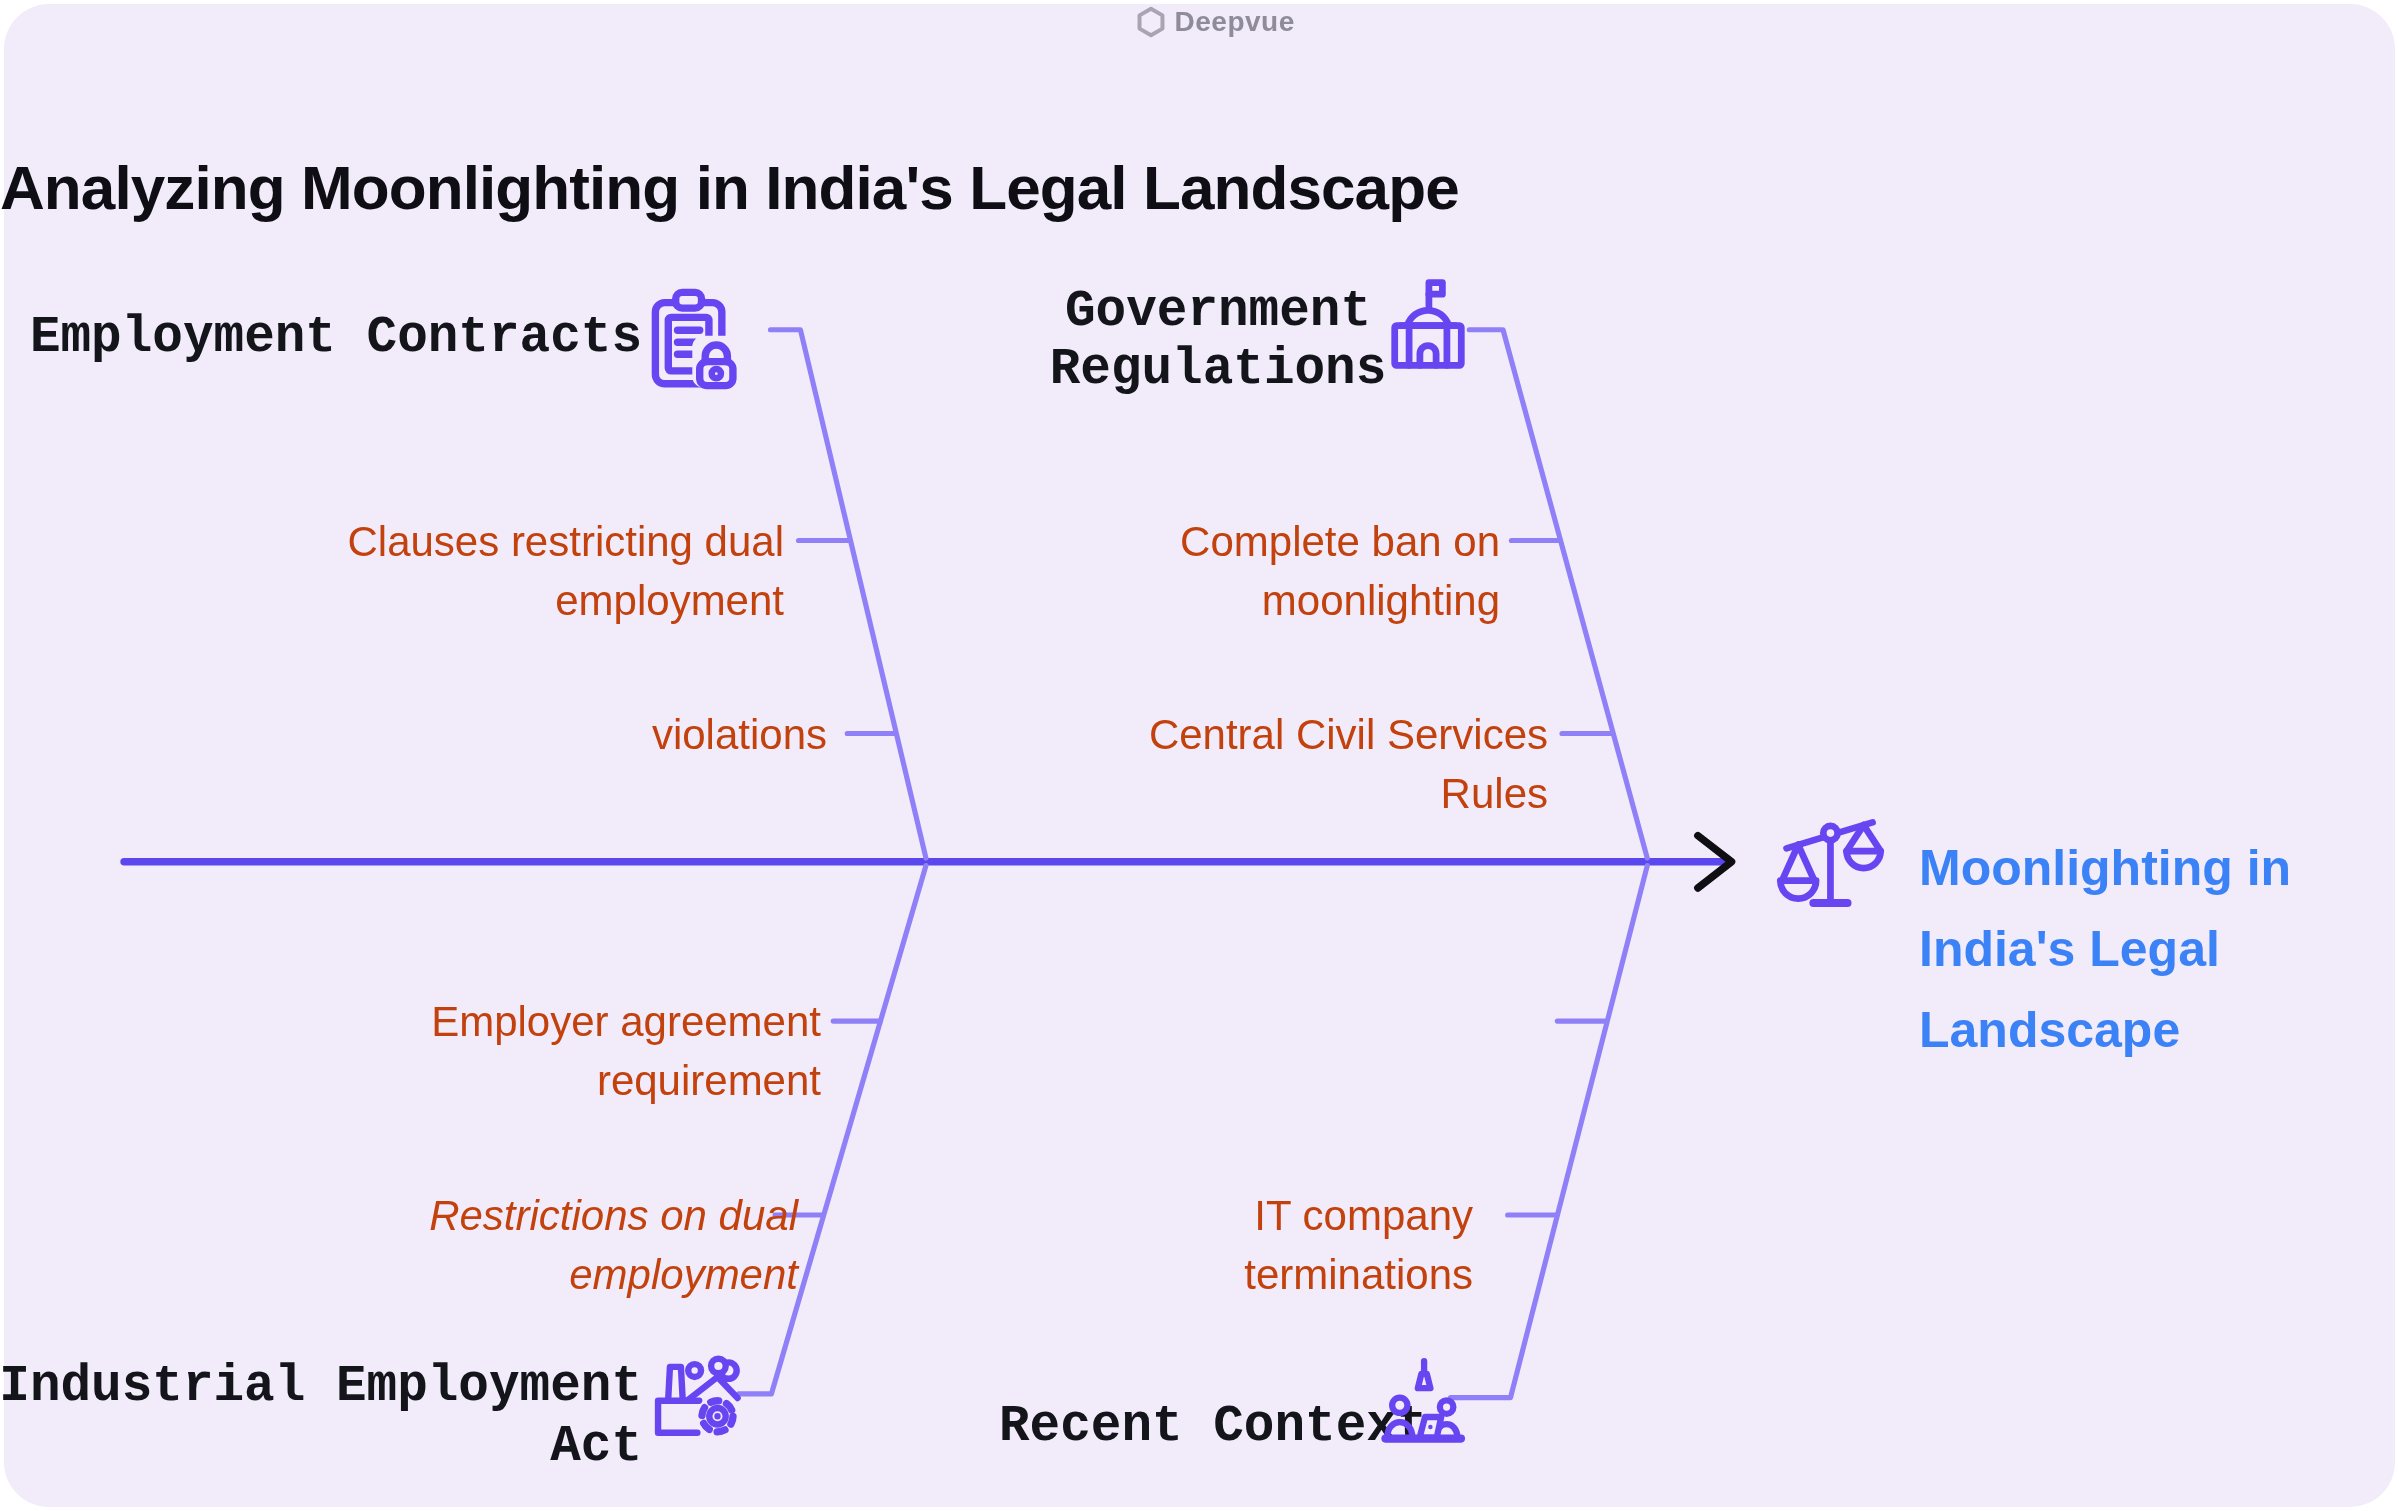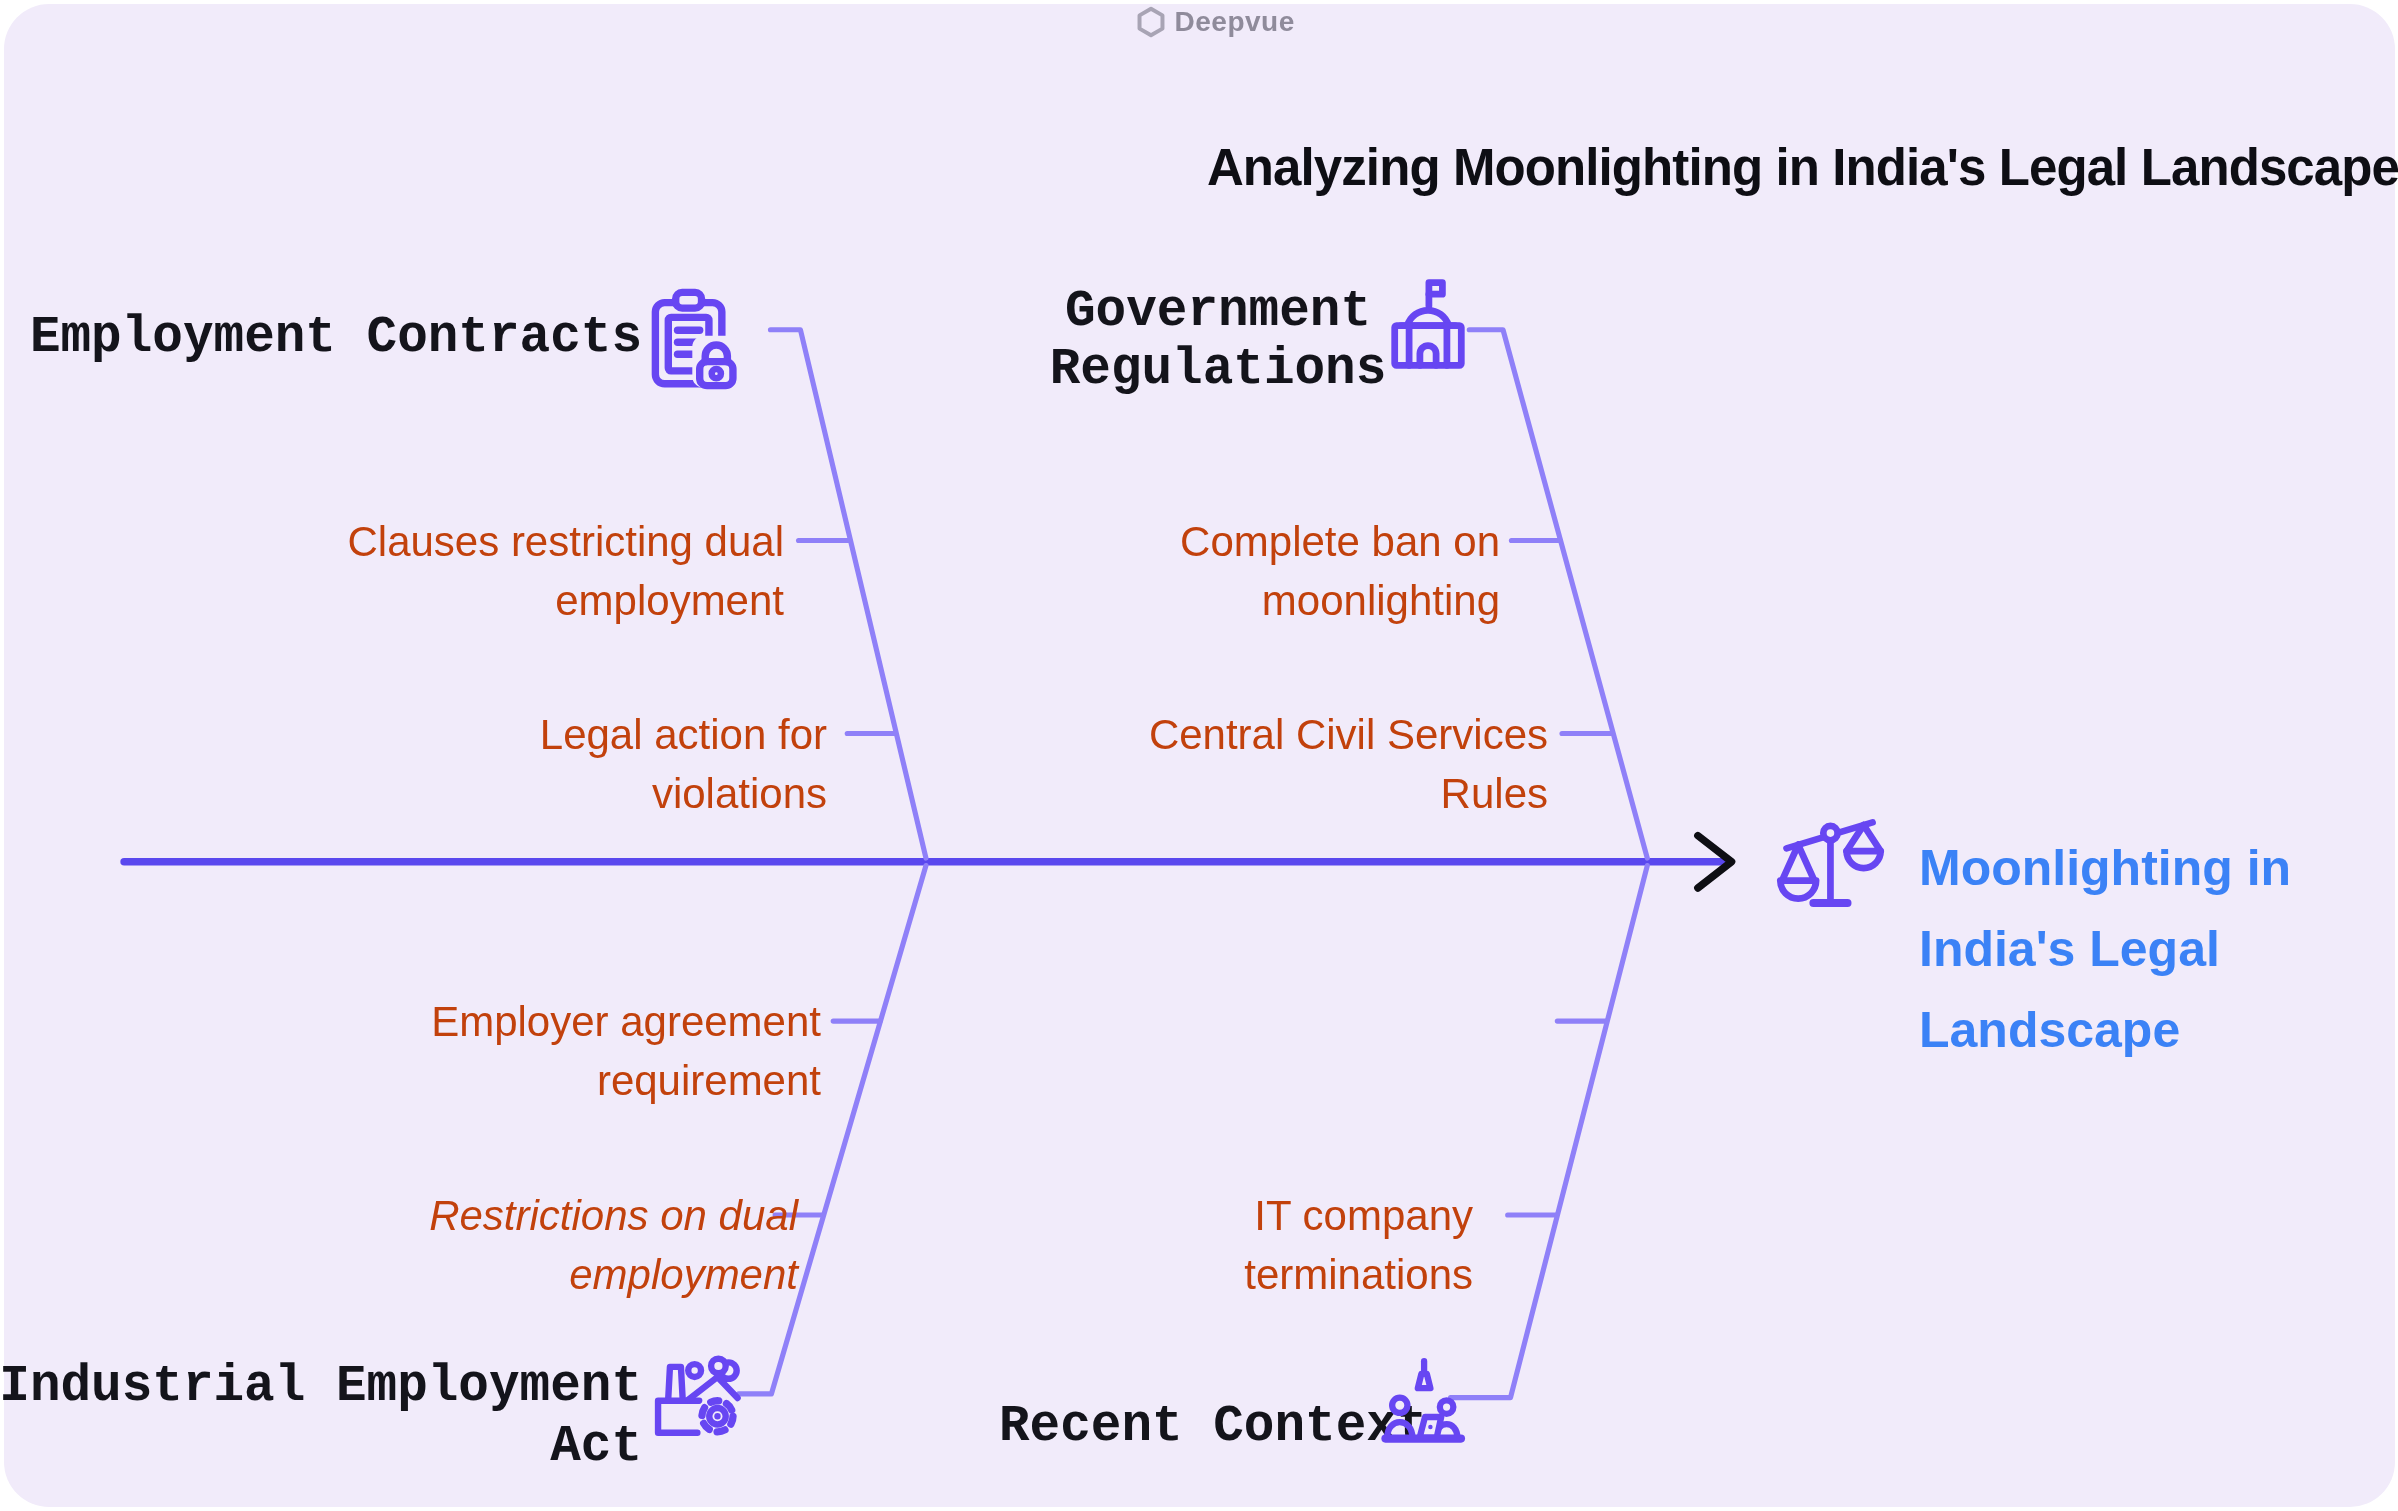--- a/index.html
+++ b/index.html
@@ -2,21 +2,21 @@
 <html style="font-size:15px"><head>
 <meta charset="utf-8">
 <style>
   html,body{margin:0;padding:0;background:#ffffff;}
   .page{position:relative;width:2399px;height:1511px;background:#ffffff;overflow:hidden;
         font-family:"Liberation Sans","DejaVu Sans",sans-serif;}
   .card{position:absolute;inset:3.7px;background:#f1ebfa;border-radius:45px;}
   .logo{position:absolute;top:5.6px;left:0;width:100%;display:flex;justify-content:center;
         align-items:center;gap:8.4px;padding-left:16px;}
   .logo-text{font-size:28px;font-weight:700;color:#8f8b9b;letter-spacing:0.5px;}
-  .title{position:absolute;top:104px;left:0;width:100%;text-align:right;font-size:51px;
+  .title{position:absolute;top:110px;left:0;width:100%;text-align:left;font-size:62px;
          font-weight:700;color:#0e0e14;letter-spacing:-0.9px;}
   .fishbone{position:absolute;left:0;top:0;}
   .hdr{position:absolute;font-weight:700;font-size:51px;color:#14141b;font-family:Liberation Mono, monospace;}
   .hdr span{display:block;white-space:nowrap;}
   .hdr-right{text-align:right;}
   .hdr-center{text-align:center;}
   .item{position:absolute;font-size:42px;line-height:59px;color:#c2410c;text-align:right;
         font-weight:400;}
   .item span{display:block;white-space:nowrap;}
   .effect-label{position:absolute;left:1919px;top:828px;font-weight:700;font-size:50px;
@@ -150,21 +150,20 @@
       <path d="M100 26 L81 55 M100 26 L119 55"></path>
       <path d="M81 55 h38 a19 19 0 0 1 -38 0 Z"></path>
     </g>
   </svg>
 
   <div class="item" style="right:1615px;top:512px;">
     <span>Clauses restricting dual</span>
     <span>employment</span>
   </div>
   <div class="item" style="right:1572px;top:705px;">
-    <span>Legal action for</span>
     <span>violations</span>
   </div>
 
   <div class="item" style="right:899px;top:512px;">
     <span>Complete ban on</span>
     <span>moonlighting</span>
   </div>
   <div class="item" style="right:851px;top:705px;">
     <span>Central Civil Services</span>
     <span>Rules</span>

